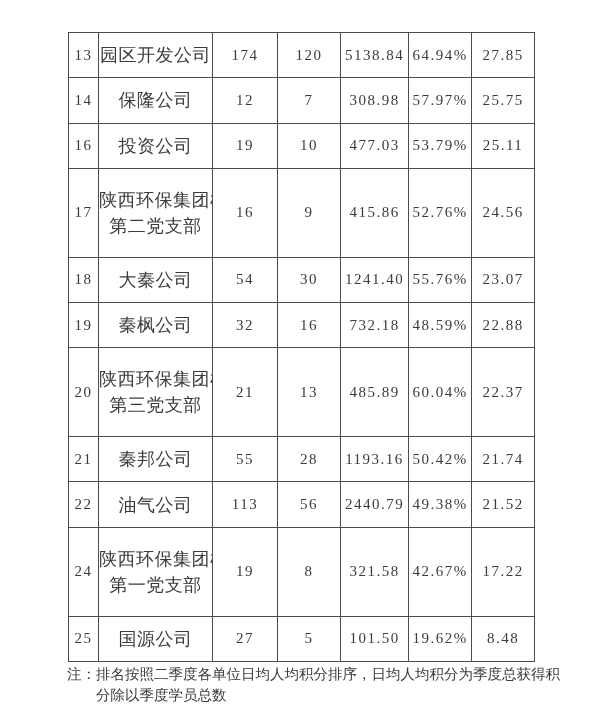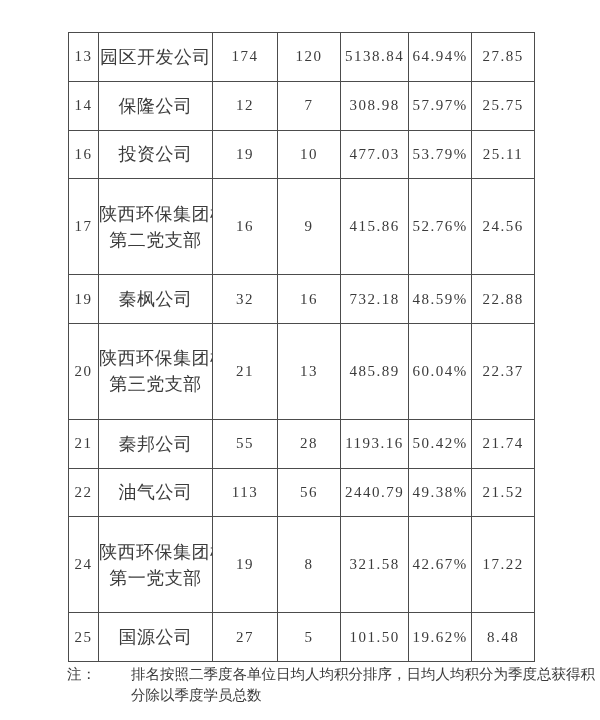--- a/index.html
+++ b/index.html
@@ -62,21 +62,20 @@
   .note-prefix {
     flex: 0 0 auto;
     white-space: nowrap;
   }
   .note-body {
     flex: 1 1 auto;
   }
   .note-line {
     display: block;
     white-space: nowrap;
-    margin-left: 35px;
   }
 </style>
 </head>
 <body>
 
 <div class="page">
 
   <table class="rank-table">
     <colgroup>
       <col style="width:30px">
@@ -119,20 +118,29 @@
     <td class="c-rank">17</td>
     <td class="c-name">陕西环保集团机关
 第二党支部</td>
     <td class="c-num">16</td>
     <td class="c-num">9</td>
     <td class="c-num">415.86</td>
     <td class="c-num">52.76%</td>
     <td class="c-num">24.56</td>
   </tr>
         <tr>
+    <td class="c-rank">18</td>
+    <td class="c-name">大秦公司</td>
+    <td class="c-num">54</td>
+    <td class="c-num">30</td>
+    <td class="c-num">1241.40</td>
+    <td class="c-num">55.76%</td>
+    <td class="c-num">23.07</td>
+  </tr>
+        <tr>
     <td class="c-rank">19</td>
     <td class="c-name">秦枫公司</td>
     <td class="c-num">32</td>
     <td class="c-num">16</td>
     <td class="c-num">732.18</td>
     <td class="c-num">48.59%</td>
     <td class="c-num">22.88</td>
   </tr>
         <tr>
     <td class="c-rank">20</td>

